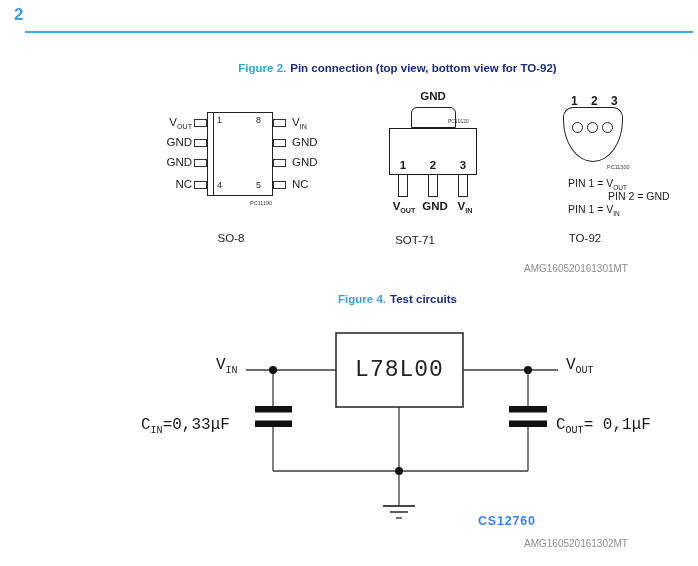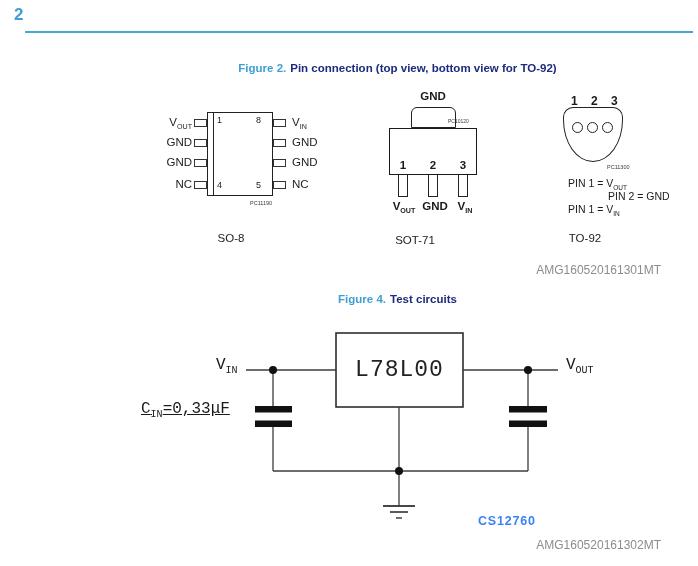--- a/index.html
+++ b/index.html
@@ -8,21 +8,21 @@
 
   
   .sec-num{position:absolute;left:14px;top:5px;font-size:17px;font-weight:bold;color:#3d9fd5;}
   .sec-title{position:absolute;left:100px;top:5px;font-size:17px;font-weight:bold;color:#1c2b7d;}
   .rule{position:absolute;left:25px;top:31px;width:668px;height:2px;background:#41a8dd;}
 
   
   .fig-caption{position:absolute;left:100px;width:595px;text-align:center;font-size:11.5px;font-weight:bold;color:#1c2b7d;}
   .fig-caption .fig-label{color:#3d9fd5;margin-right:4px;}
 
-  .watermark{position:absolute;left:488px;width:173px;text-align:right;font-size:12px;color:#8c8c8c;}
+  .watermark{position:absolute;left:524px;width:173px;font-size:10px;color:#8c8c8c;}
 
   
   .pkg-label{font-size:11.5px;color:#222;}
   .tinycode{position:absolute;font-size:5.5px;color:#3a3a3a;letter-spacing:0;}
   sub{font-size:0.62em;}
 
   
   .so8{position:absolute;left:155px;top:105px;width:185px;height:150px;}
   .so8-body{position:absolute;left:52px;top:7px;width:66px;height:84px;border:1.6px solid #222;background:#fff;box-sizing:border-box;}
   .so8-innerline{position:absolute;left:5px;top:0;bottom:0;width:1.3px;background:#222;}
@@ -171,19 +171,20 @@
       <line x1="266" y1="198" x2="272" y2="198" stroke="#333" stroke-width="1.4"></line>
 
       <circle cx="143" cy="50" r="4" fill="#111"></circle>
       <circle cx="398" cy="50" r="4" fill="#111"></circle>
       <circle cx="269" cy="151" r="4" fill="#111"></circle>
     </svg>
   </div>
 
   <span class="ckt-text ckt-v" style="left:216px;top:356px;"><span>V</span><sub>IN</sub></span>
   <span class="ckt-text ckt-v" style="left:566px;top:356px;"><span>V</span><sub>OUT</sub></span>
-  <span class="ckt-text ckt-cap" style="left:141px;top:400px;text-decoration:underline;"><span>C</span><sub>IN</sub><span>=0,33μF</span></span>
+  <span class="ckt-text ckt-cap" style="left:141px;top:416px;"><span>C</span><sub>IN</sub><span>=0,33μF</span></span>
+  <span class="ckt-text ckt-cap" style="left:556px;top:416px;"><span>C</span><sub>OUT</sub><span>= 0,1μF</span></span>
   <div class="device-box-label">L78L00</div>
   <span class="cs-code">CS12760</span>
 
   <div class="watermark" style="top:538px;">AMG160520161302MT</div>
 
 </div>
 
 </body></html>

